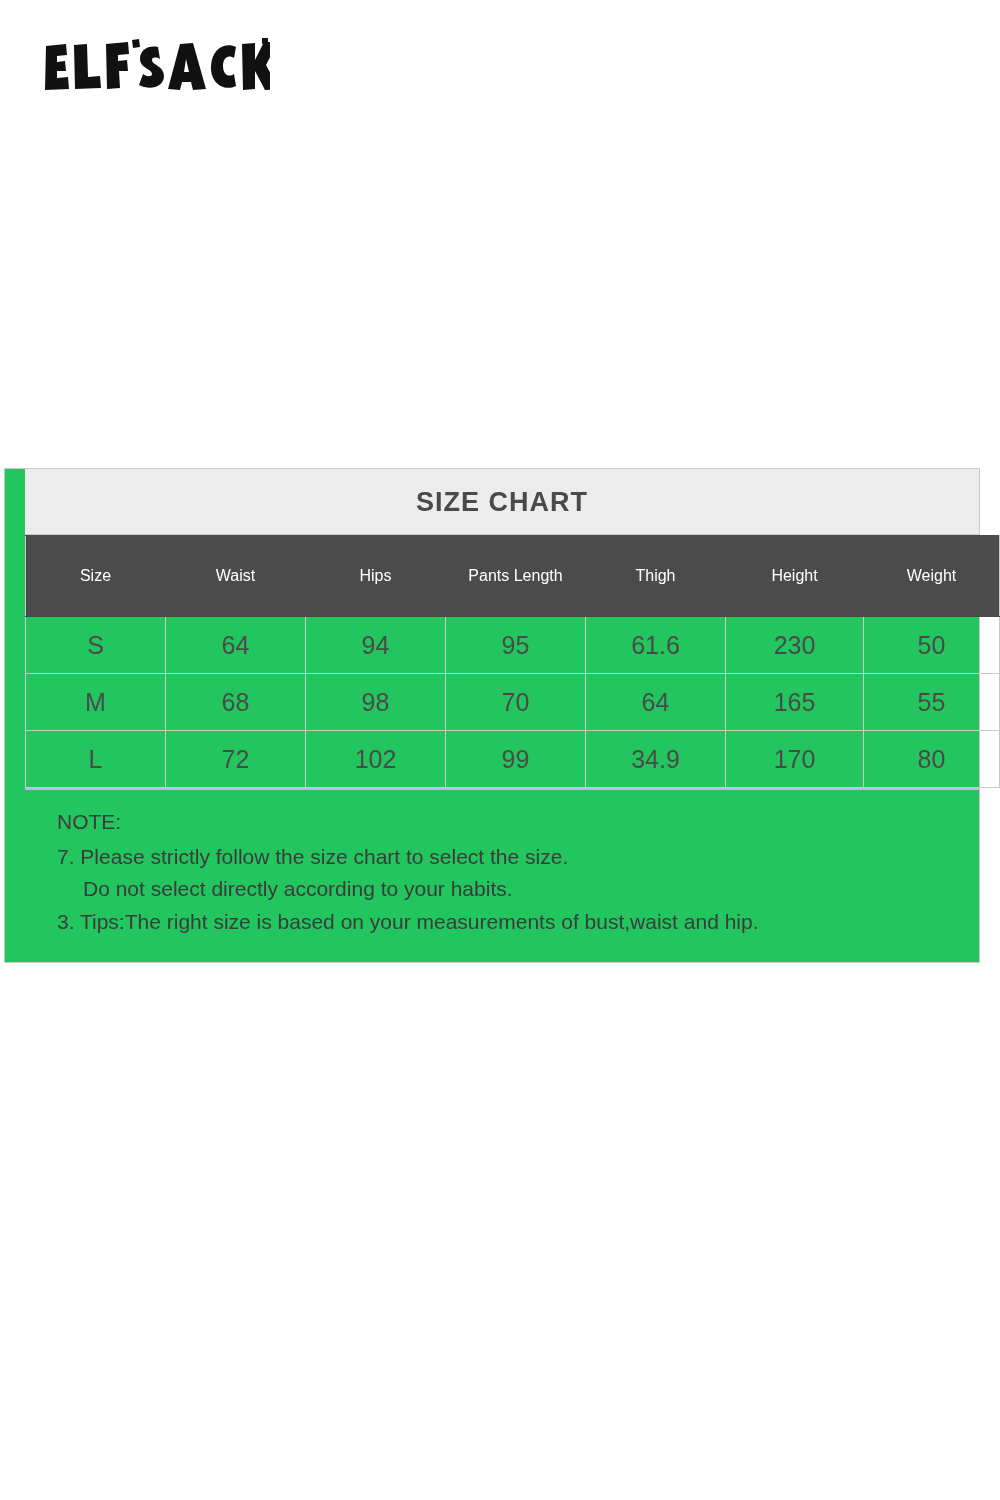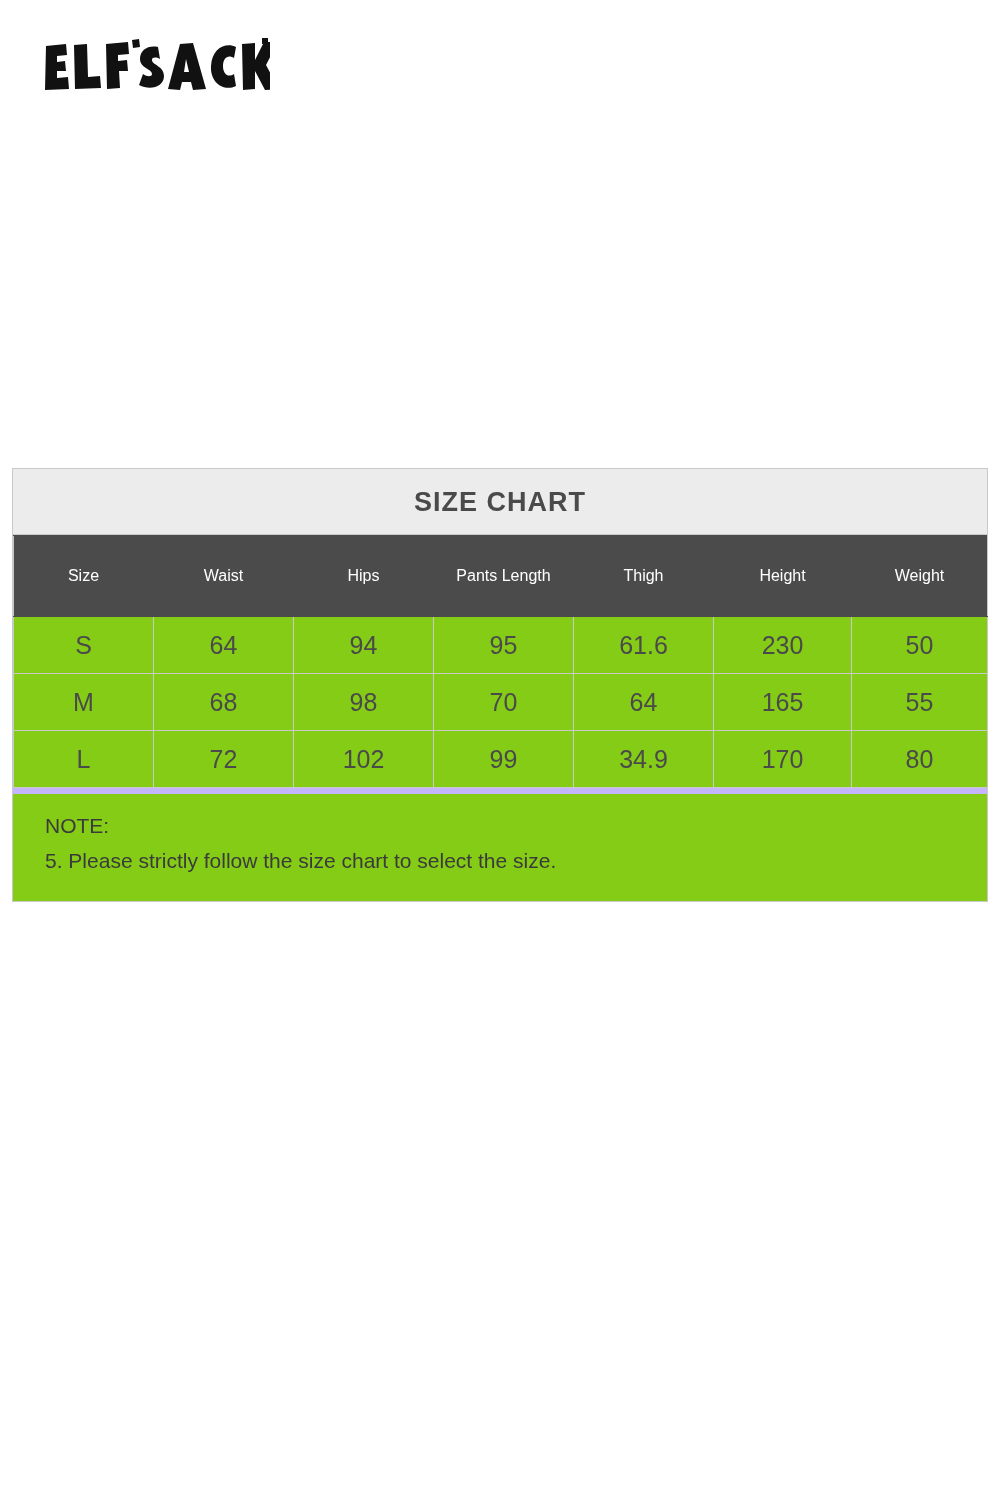--- a/index.html
+++ b/index.html
@@ -24,26 +24,27 @@
     width: 230px;
     height: 70px;
   }
   .brand svg {
     display: block;
   }
 
   
   .chart-wrap {
     position: absolute;
-    left: 12px;
+    left: 4px;
     top: 468px;
     width: 976px;
     border: 1px solid #c9c9c9;
     box-sizing: border-box;
-    background: #84cc16;
+    background: #22c55e;
+    padding-left: 20px;
   }
 
   .chart-title {
     background: #ececec;
     text-align: center;
     font-size: 27px;
     font-weight: bold;
     letter-spacing: 1px;
     color: #4a4a4a;
     padding: 18px 0 16px 0;
@@ -84,21 +85,21 @@
   col.c0 { width: 140px; }
   col.c1 { width: 140px; }
   col.c2 { width: 140px; }
   col.c3 { width: 140px; }
   col.c4 { width: 140px; }
   col.c5 { width: 138px; }
   col.c6 { width: 136px; }
 
   
   .note-box {
-    border-top: 6px solid #c4b5fd;
+    border-top: 2px solid #c4b5fd;
     padding: 16px 28px 24px 32px;
     font-size: 21px;
     line-height: 1.55;
     color: #3b3b3b;
   }
   .note-box .note-head {
     margin-bottom: 2px;
   }
   .note-box .line {
     white-space: pre;
@@ -186,16 +187,18 @@
         <td>99</td>
         <td>34.9</td>
         <td>170</td>
         <td>80</td>
       </tr>
     </tbody>
   </table>
 
   <div class="note-box">
     <div class="note-head line">NOTE:</div>
-    <div class="line">5. Please strictly follow the size chart to select the size.</div>
+    <div class="line">7. Please strictly follow the size chart to select the size.</div>
+    <div class="line indent">Do not select directly according to your habits.</div>
+    <div class="line">3. Tips:The right size is based on your measurements of bust,waist and hip.</div>
   </div>
 
 </div>
 
 </body></html>

